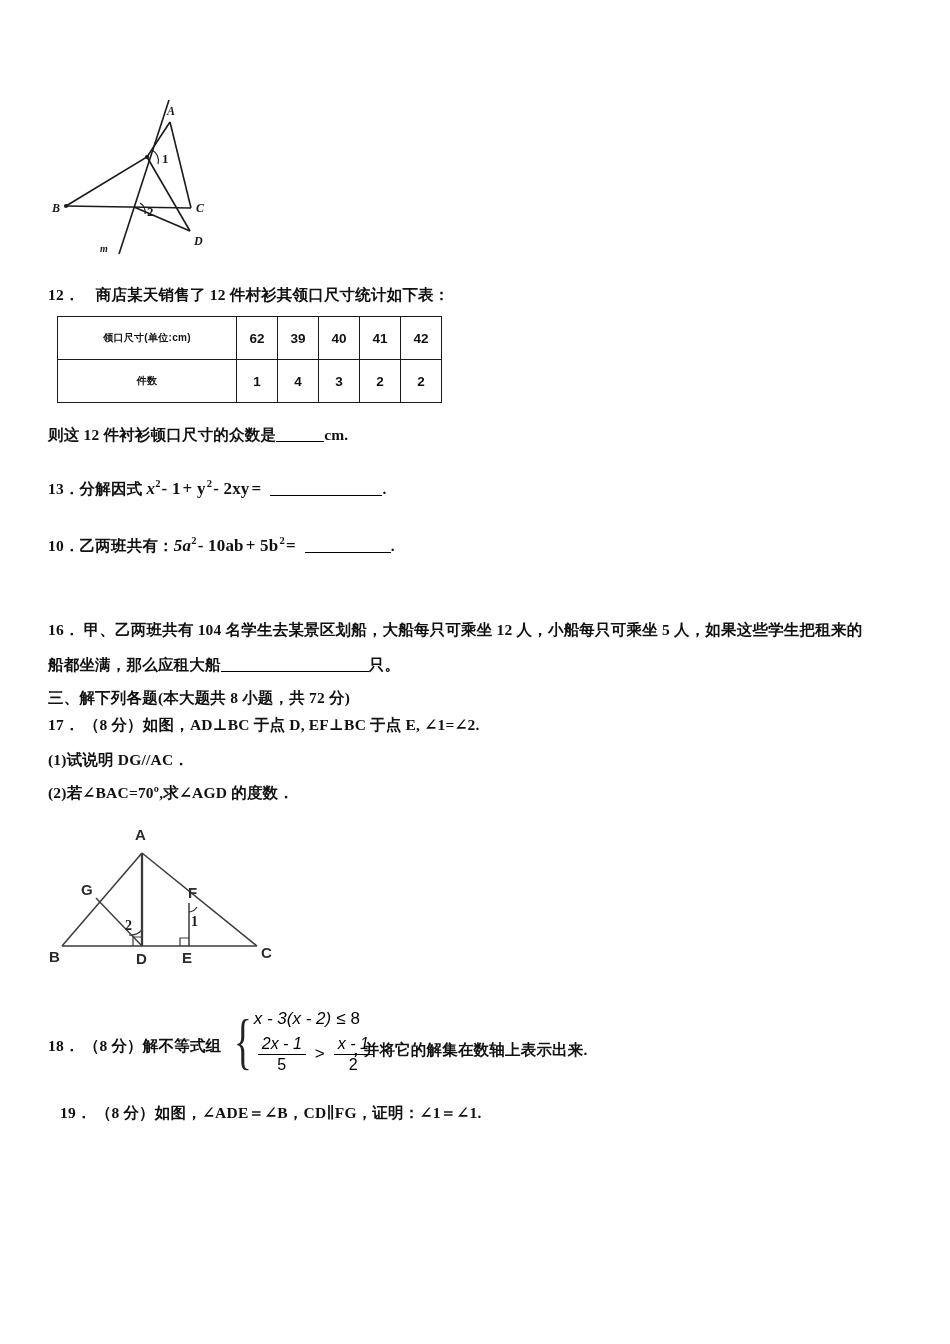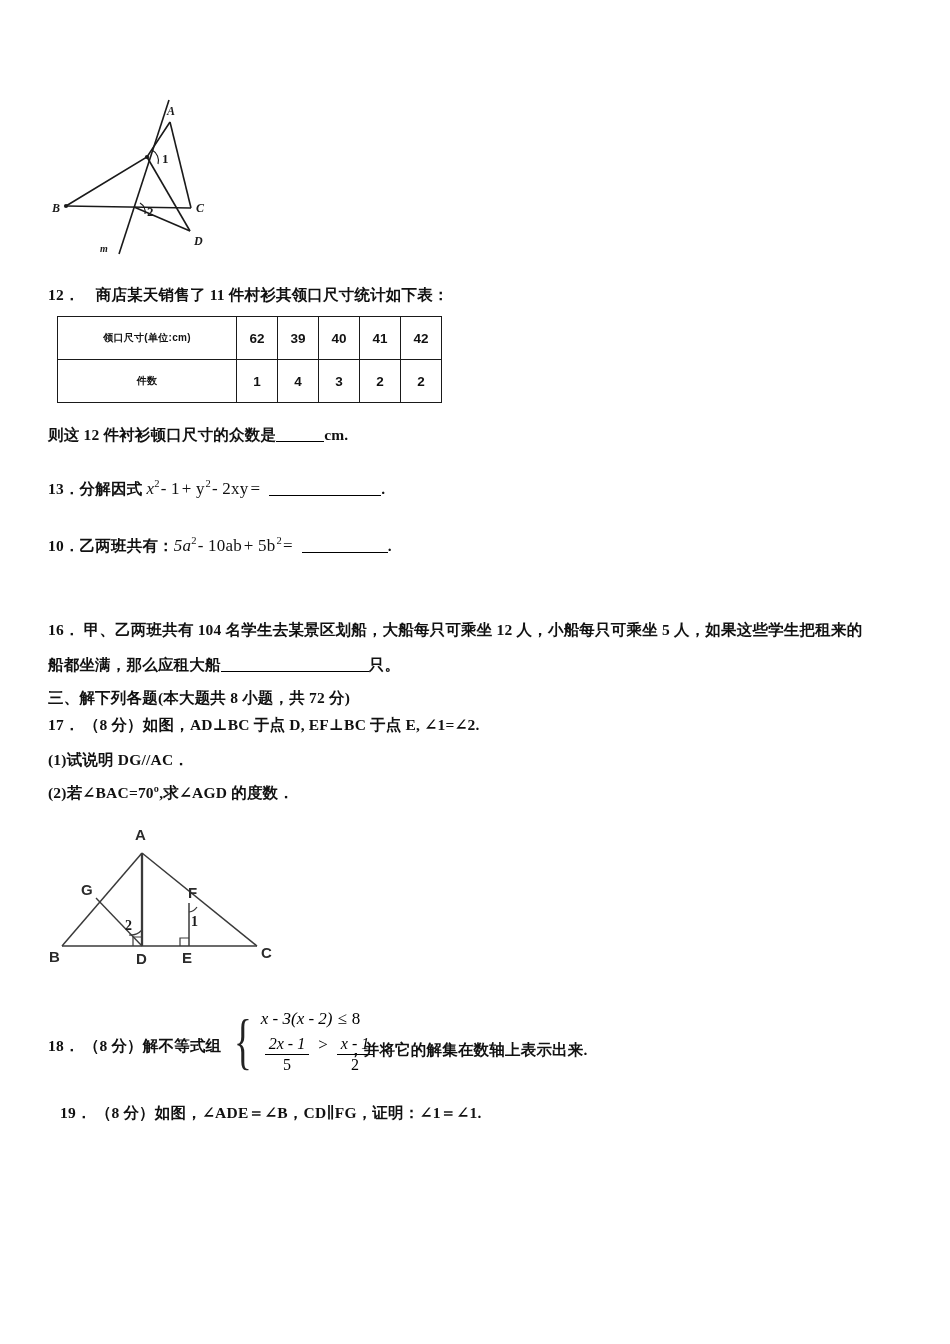--- a/index.html
+++ b/index.html
@@ -29,21 +29,21 @@
 
   .blank-s  { display:inline-block; width:48px;  border-bottom:1.6px solid #000; vertical-align:-2px; }
   .blank-m  { display:inline-block; width:86px;  border-bottom:1.6px solid #000; vertical-align:-2px; }
   .blank-l  { display:inline-block; width:112px; border-bottom:1.6px solid #000; vertical-align:-2px; }
   .blank-xl { display:inline-block; width:140px; border-bottom:1.6px solid #000; vertical-align:-2px; }
 
   
   .math {
     font-family: "Liberation Serif", "DejaVu Serif", serif;
     font-style: italic;
-    font-weight: normal;
+    font-weight: bold;
     font-size: 17px;
   }
   .math sup { font-size: 0.62em; font-style: normal; vertical-align: super; }
   .op { font-style: normal; padding: 0 1px; }
 
   
   .stat-table {
     position: absolute;
     border-collapse: collapse;
     font-family: "Liberation Sans", "DejaVu Sans", sans-serif;
@@ -104,26 +104,25 @@
   }
   .sys-rows {
     display: flex;
     flex-direction: column;
     justify-content: center;
     gap: 6px;
     margin-left: -4px;
   }
   .sys-row {
     display: flex;
-    align-items: flex-start;
-    font-family: Liberation Serif, serif;
+    align-items: center;
+    font-family: Liberation Sans, sans-serif;
     font-style: italic;
     font-size: 17px;
     white-space: nowrap;
-    margin-left: 7px;
   }
   .frac {
     display: inline-flex;
     flex-direction: column;
     align-items: center;
     vertical-align: middle;
     margin: 0 4px;
   }
   .frac .top {
     padding: 0 4px 1px 4px;
@@ -170,21 +169,21 @@
       <text class="fig-label" x="146" y="157">D</text>
       <text class="fig-label" x="52" y="164" style="font-size:10px;">m</text>
       <text class="fig-num" x="114" y="75">1</text>
       <text class="fig-num" x="99" y="128">2</text>
     </svg>
   </div>
 
   <div class="qline" style="left:48px; top:285px;">
     <span>12．</span>
     <span style="display:inline-block;width:8px;"></span>
-    <span>商店某天销售了 11 件村衫其领口尺寸统计如下表：</span>
+    <span>商店某天销售了 12 件村衫其领口尺寸统计如下表：</span>
   </div>
 
   <table class="stat-table" style="left:57px; top:316px;">
     <tbody>
         <tr>
       <td class="label-cell">领口尺寸(单位:cm)</td>
       <td class="val-cell">62</td>
       <td class="val-cell">39</td>
       <td class="val-cell">40</td>
       <td class="val-cell">41</td>

